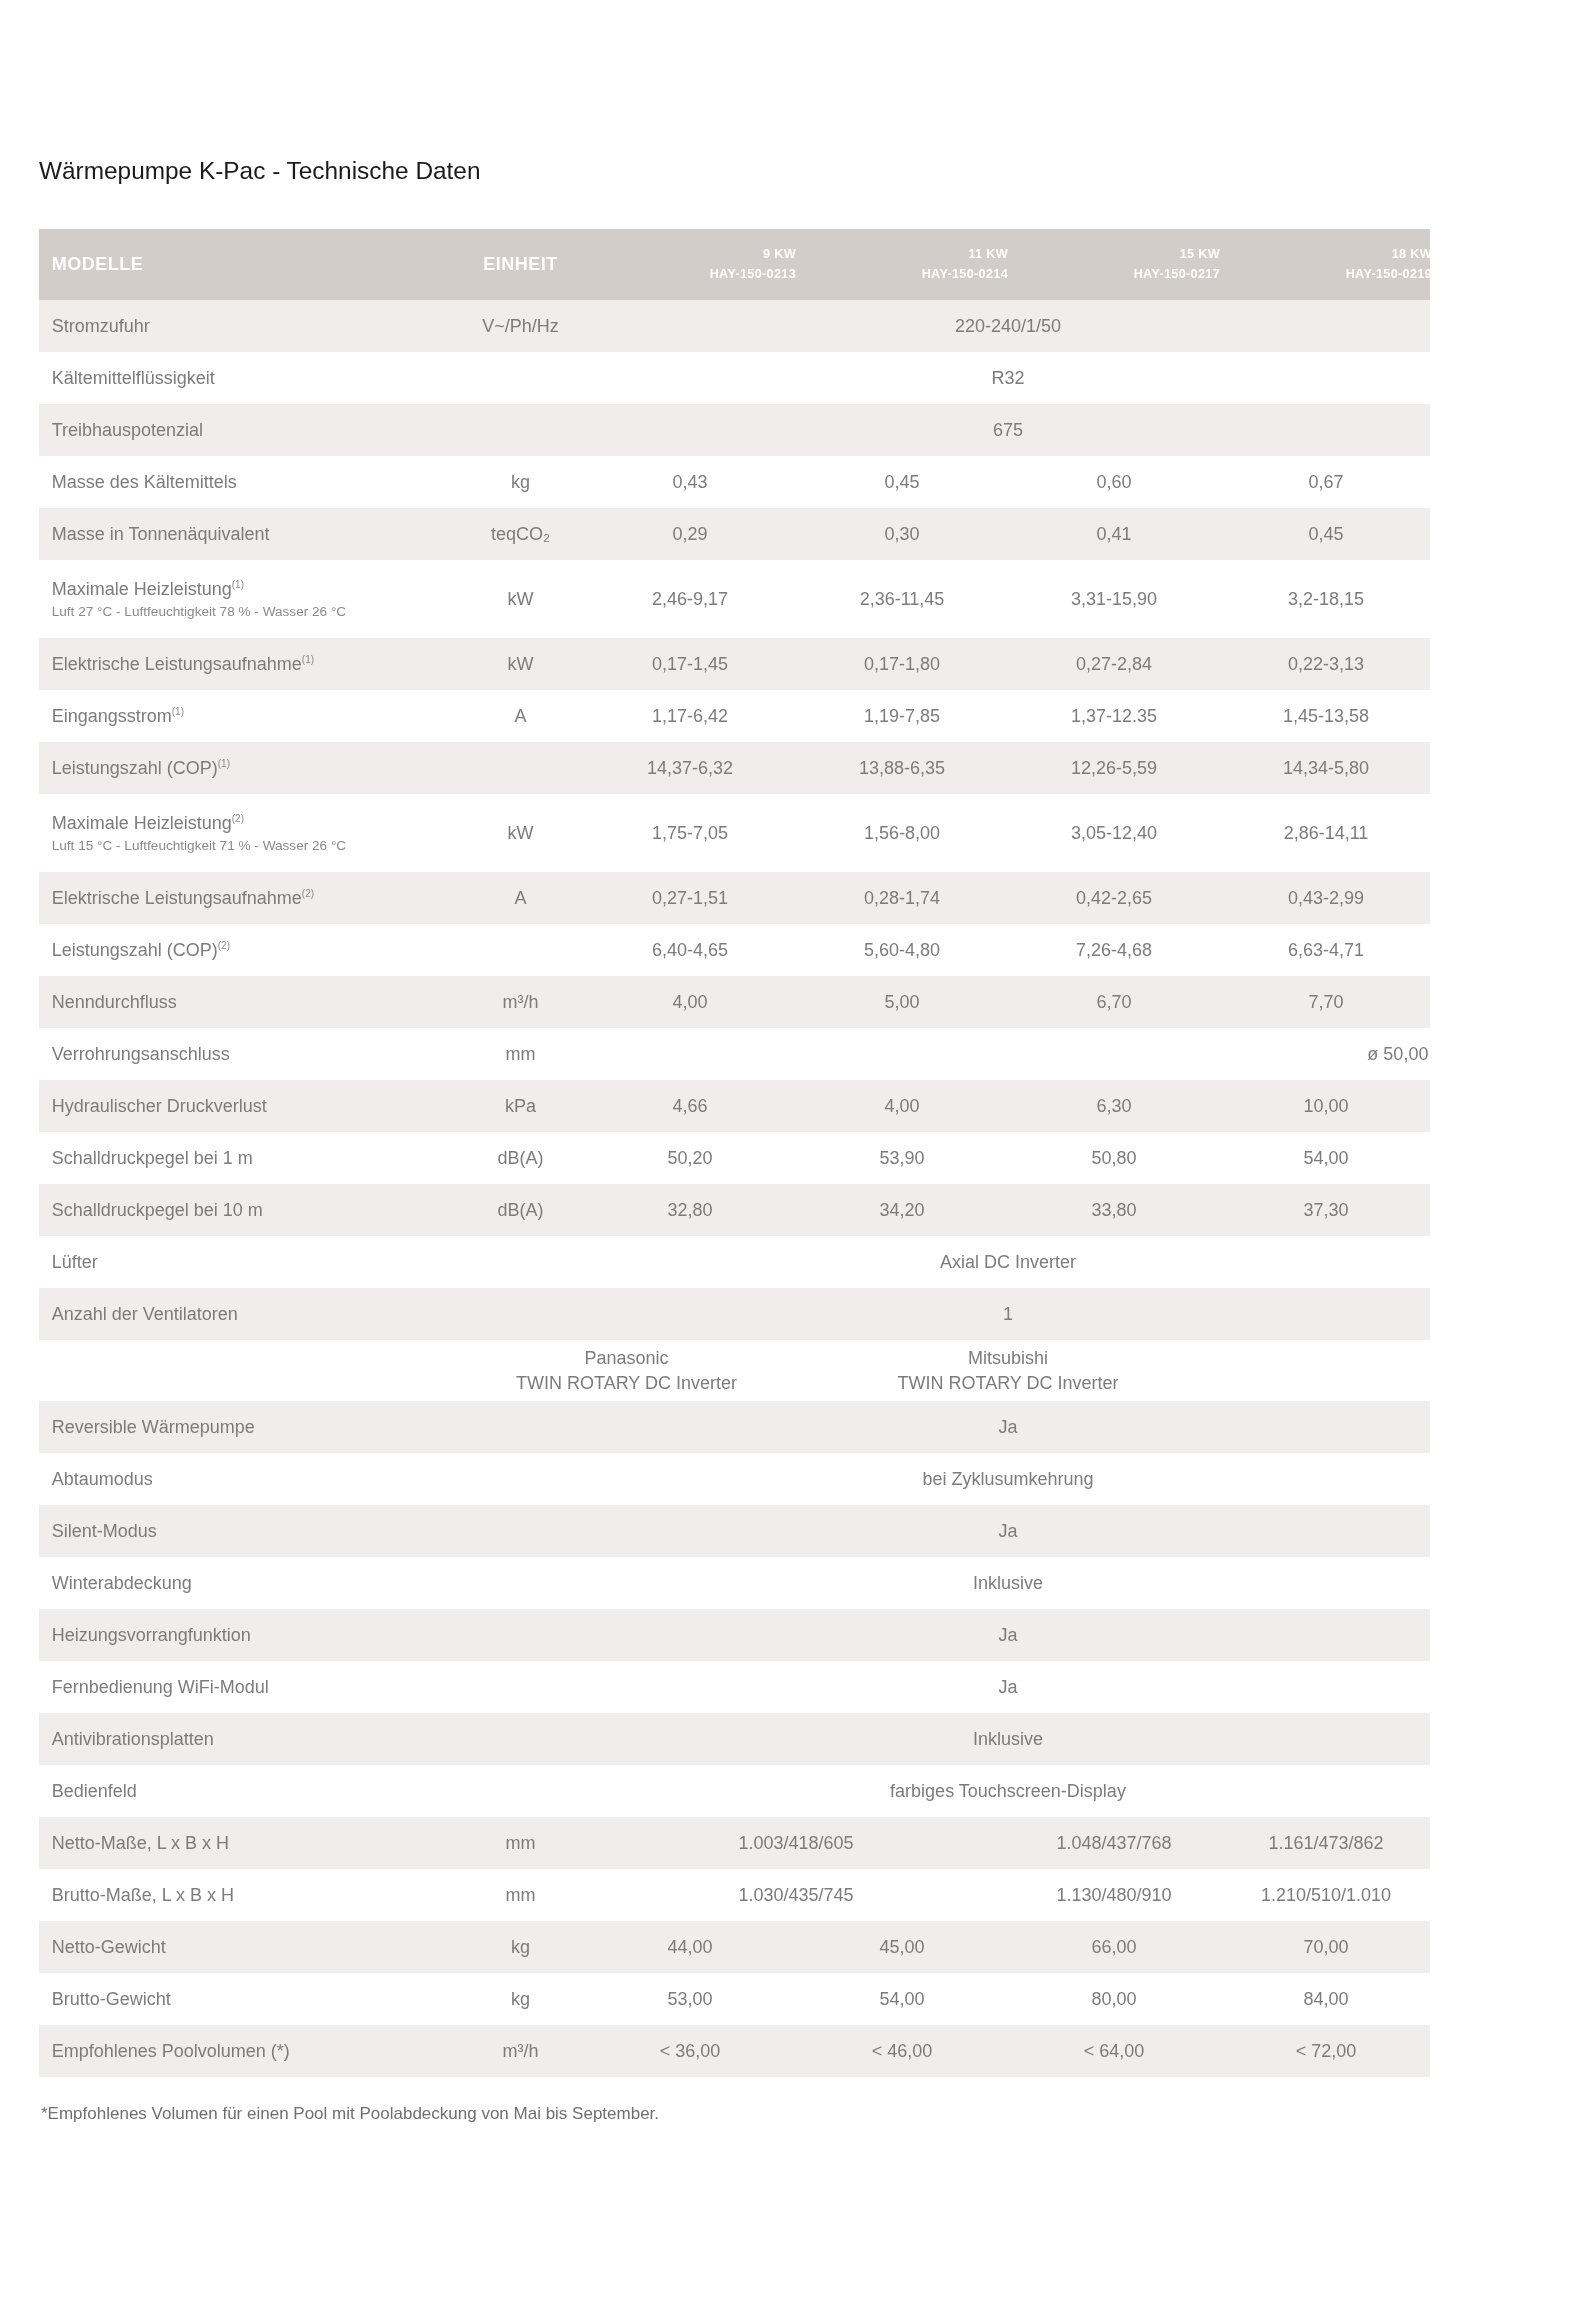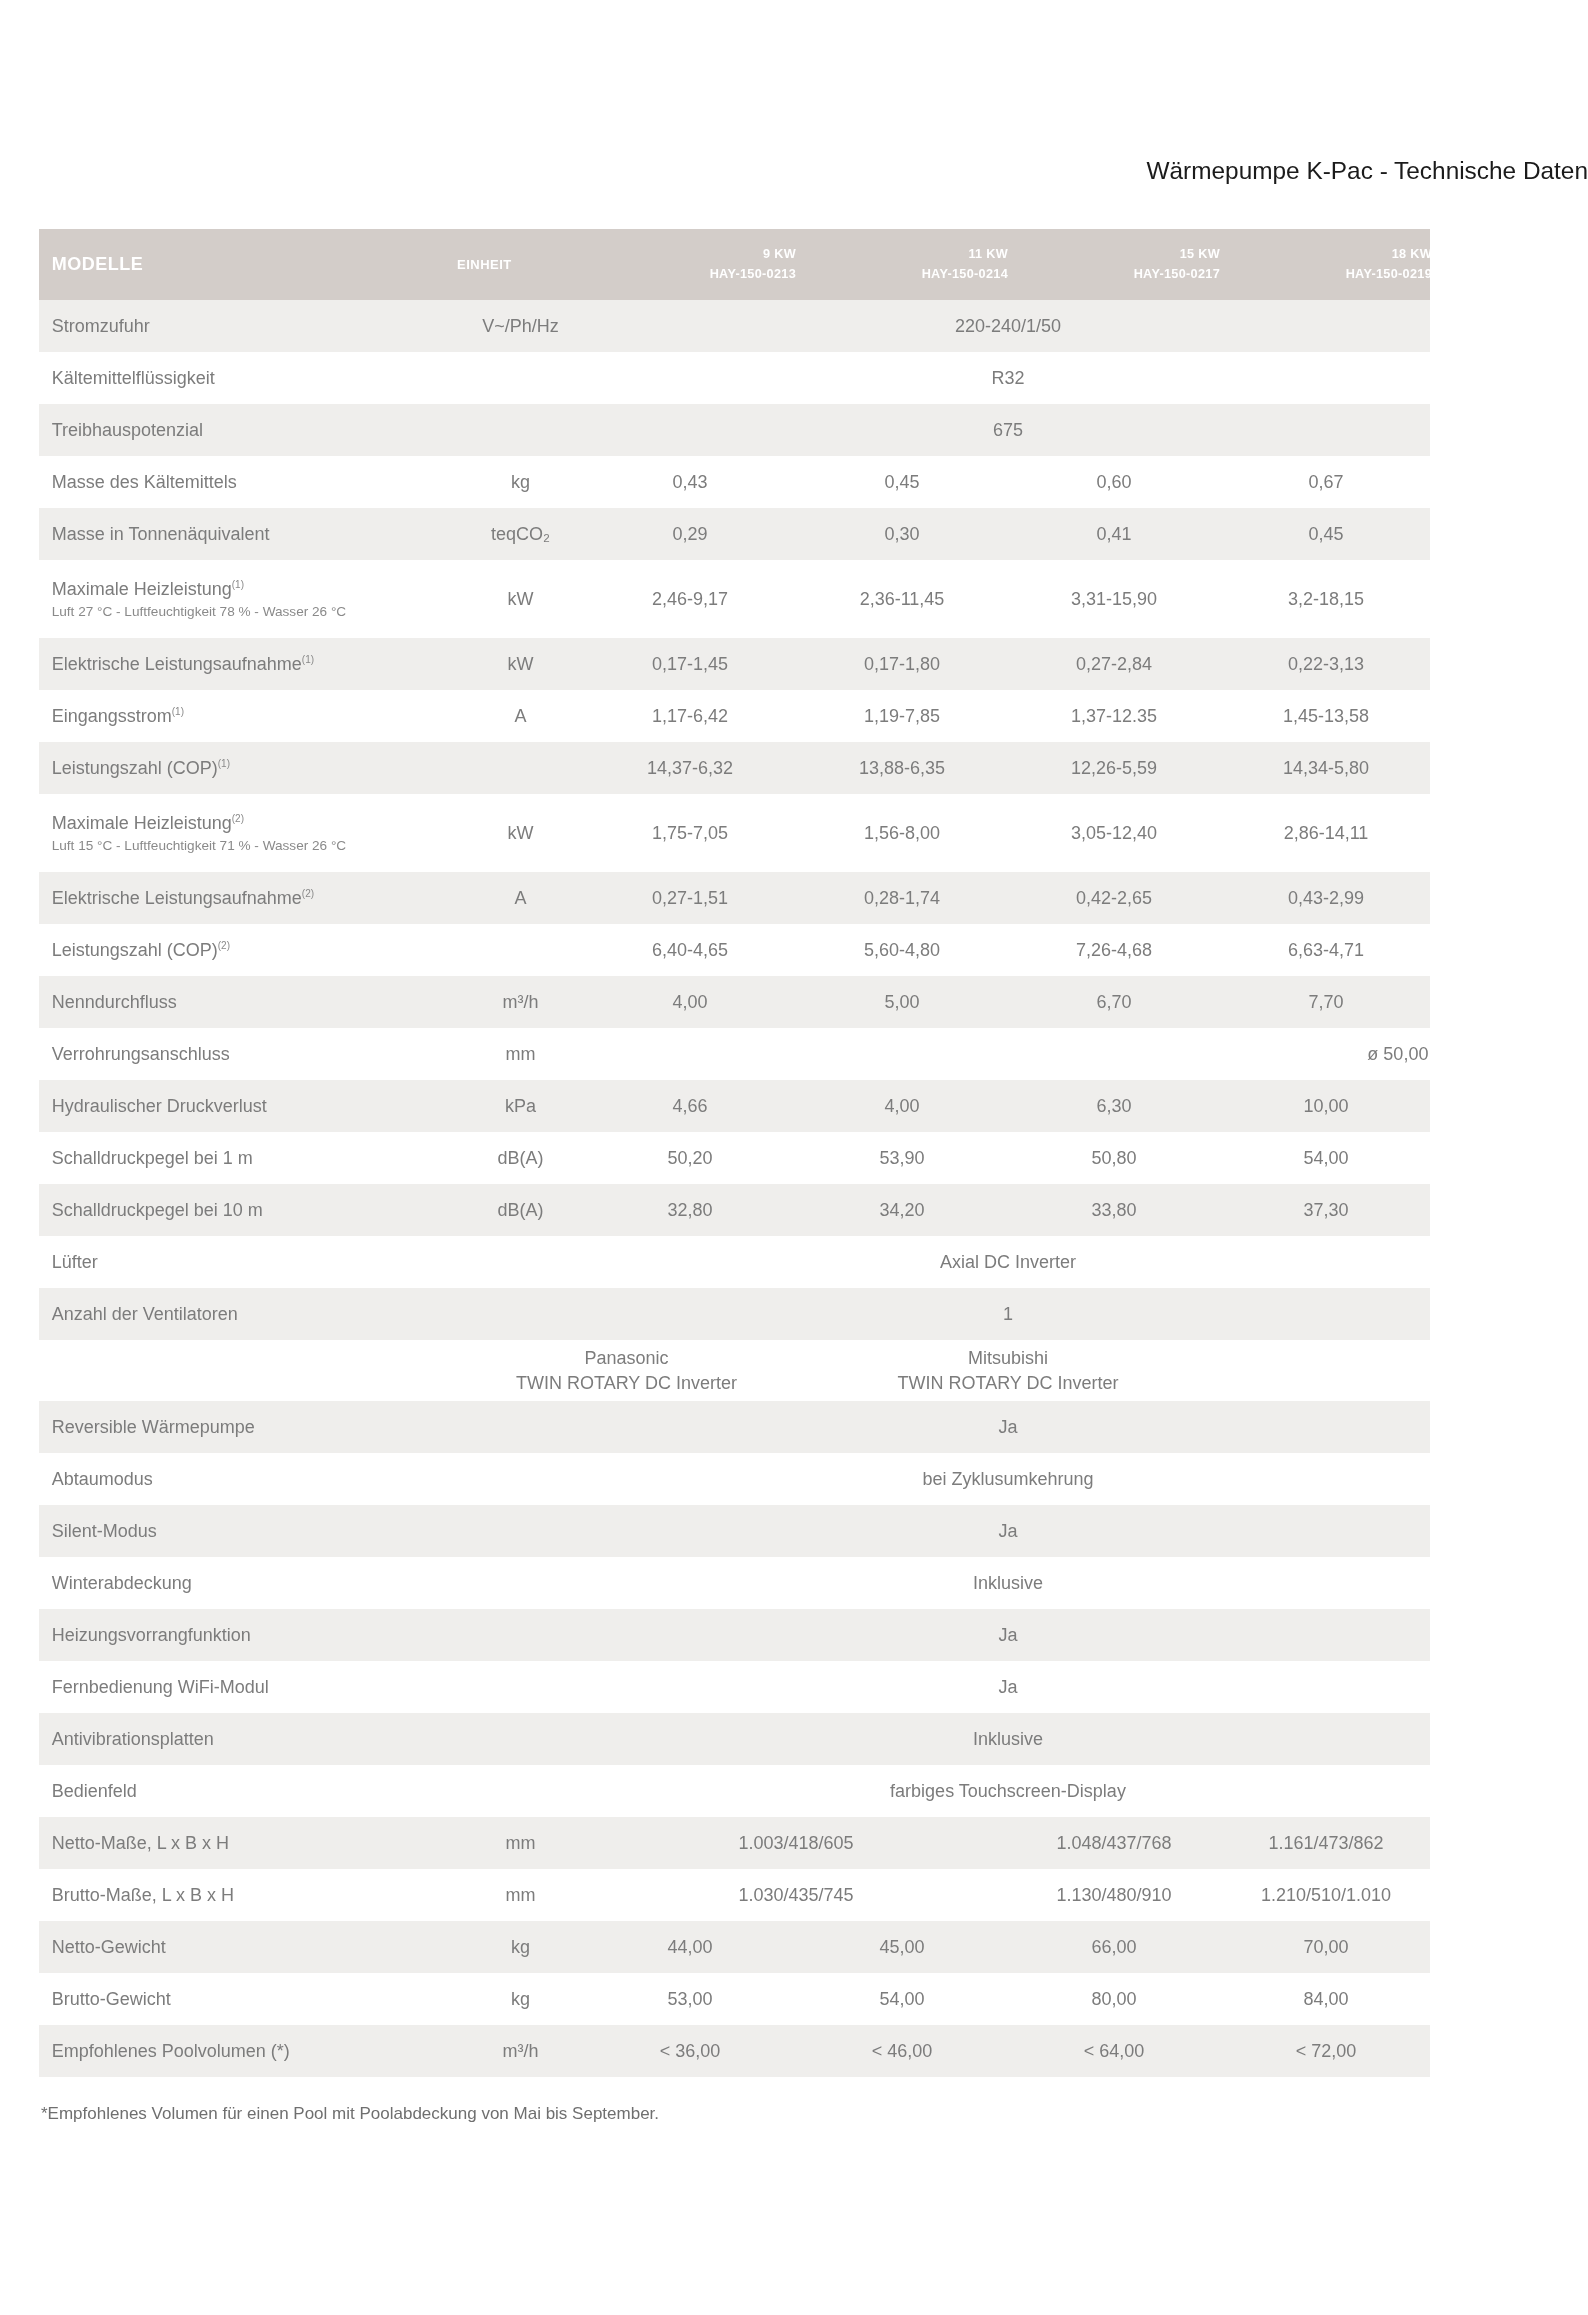--- a/index.html
+++ b/index.html
@@ -12,36 +12,36 @@
     --title-text:#1b1b1b;
     --footnote-text:#6f6f6f;
   }
   *{box-sizing:border-box;}
   html,body{margin:0;padding:0;}
   body{
     width:1588px;height:2316px;overflow:hidden;background:#ffffff;
     font-family:"Liberation Sans","DejaVu Sans",sans-serif;
   }
   .title{
-    margin:157px 0 0 39px;
-    font-size:24.4px;line-height:28px;color:var(--title-text);text-align:right;
+    margin:157px 9px 0 39px;
+    font-size:24.4px;line-height:28px;color:var(--title-text);
   }
   .spec-table{margin:44px 0 0 39px;width:1391px;}
   .thead,.row{
     display:grid;
     grid-template-columns:418px 127px 212px 212px 212px 212px;
     align-items:center;
   }
   .thead{
     height:71px;background:var(--header-bg);color:var(--header-text);
   }
   .th-label{
     font-weight:bold;font-size:18px;letter-spacing:0.5px;padding-left:12.7px;text-align:left;
   }
-  .th-unit{font-weight:bold;font-size:13px;letter-spacing:0.5px;}
+  .th-unit{font-weight:bold;font-size:18px;letter-spacing:0.5px;text-align:center;}
   .th-model{font-weight:bold;font-size:12.7px;text-align:right;line-height:1.55;letter-spacing:0.3px;}
   .row{min-height:52px;background:var(--row-bg);}
   .row.tall{min-height:78px;}
   .row:nth-child(odd){background:var(--row-alt-bg);}
   .cell{
     font-size:18px;color:var(--body-text);
     text-align:center;padding:6.3px 3.6px;white-space:pre-line;line-height:1.35;
   }
   .cell.label{text-align:left;padding-left:12.7px;}
   .cell.label sup{font-size:10px;color:var(--sub-text);line-height:0;}

